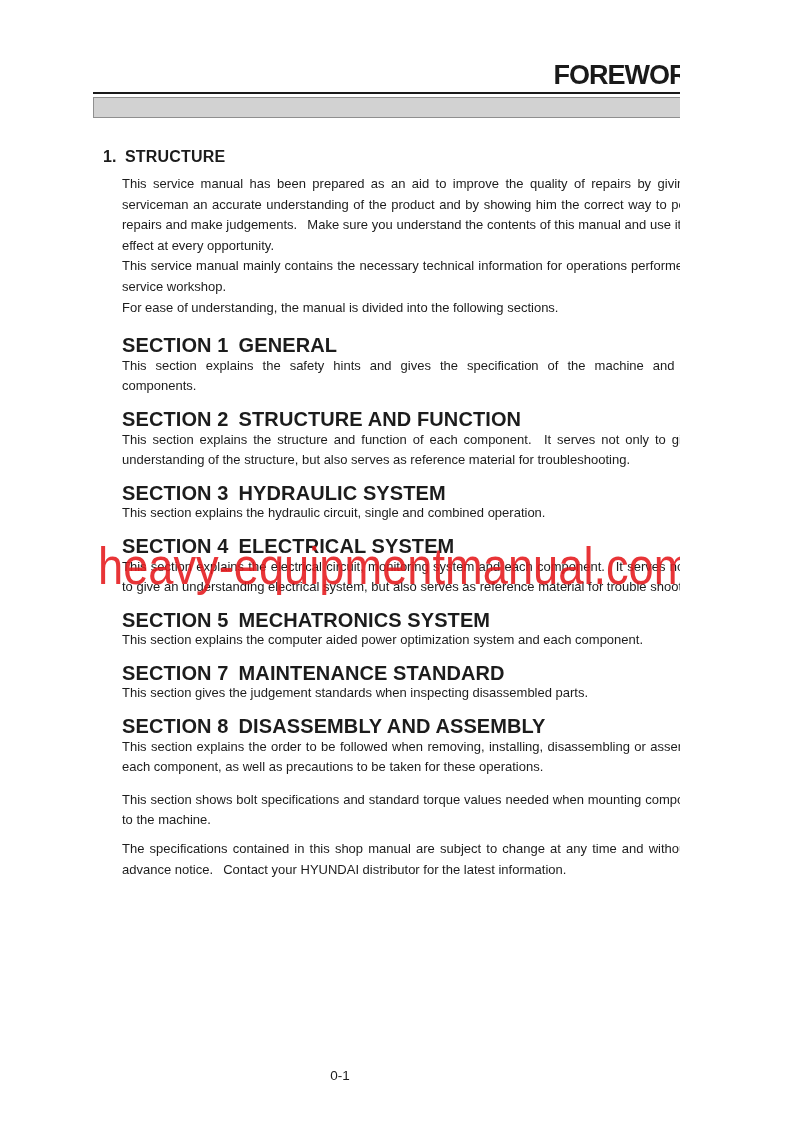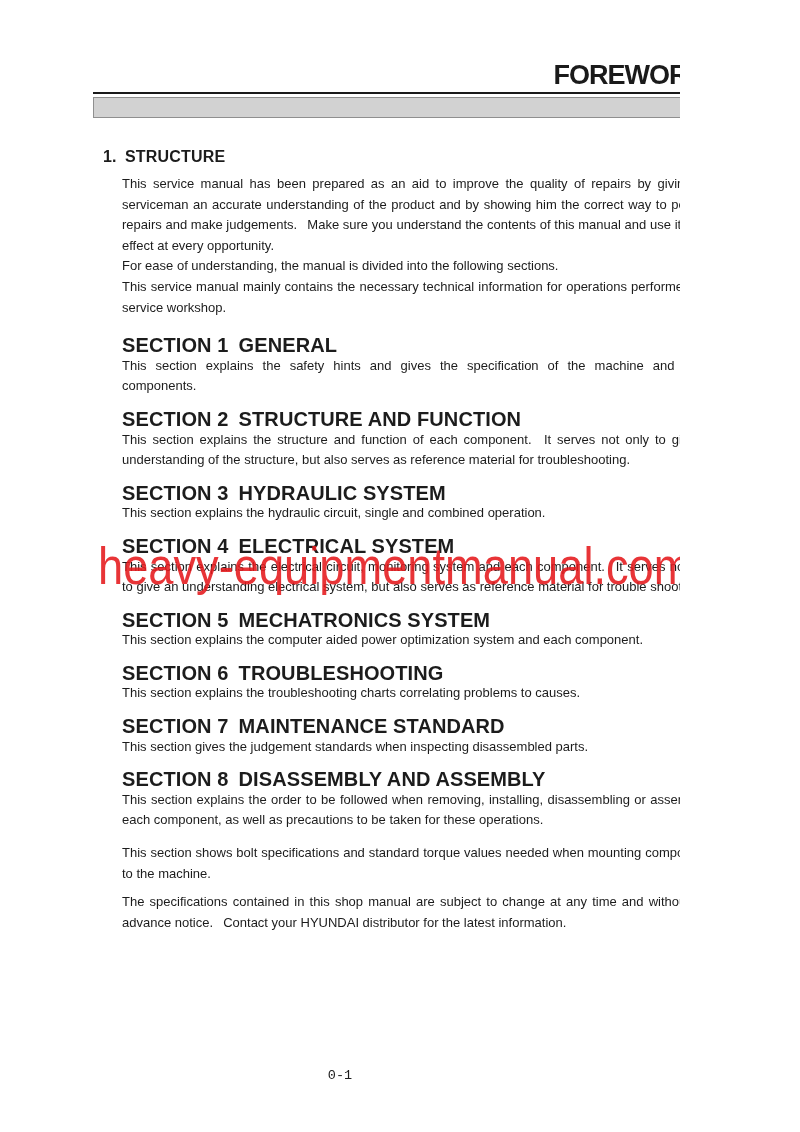--- a/index.html
+++ b/index.html
@@ -81,40 +81,39 @@
     z-index: 5;
   }
   footer.doc-footer {
     position: absolute;
     left: 0;
     width: 100%;
     top: 1068px;
     text-align: center;
     font-size: 13.5px;
     color: #1c1c1c;
-    font-family: Liberation Mono, monospace;
   }
 </style>
 </head>
 <body>
 
 <div class="page">
 
   <header class="doc-header">
     <h1 class="title">FOREWORD</h1>
     <div class="header-rule"></div>
     <div class="gray-bar"></div>
   </header>
 
   <main class="content">
     <h2 class="structure-heading">1. STRUCTURE</h2>
     <div class="indent" id="intro-paragraphs">
         <p class="body-text">This service manual has been prepared as an aid to improve the quality of repairs by giving the serviceman an accurate understanding of the product and by showing him the correct way to perform repairs and make judgements.  Make sure you understand the contents of this manual and use it to full effect at every opportunity.</p>
+        <p class="body-text">This service manual mainly contains the necessary technical information for operations performed in a service workshop.</p>
         <p class="body-text">For ease of understanding, the manual is divided into the following sections.</p>
-        <p class="body-text">This service manual mainly contains the necessary technical information for operations performed in a service workshop.</p>
       </div>
     <div id="sections">
         <div class="section">
           <h3 class="section-title indent">SECTION 1 GENERAL</h3>
           <p class="body-text indent">This section explains the safety hints and gives the specification of the machine and major components.</p>
         </div>
         <div class="section">
           <h3 class="section-title indent">SECTION 2 STRUCTURE AND FUNCTION</h3>
           <p class="body-text indent">This section explains the structure and function of each component.  It serves not only to give an understanding of the structure, but also serves as reference material for troubleshooting.</p>
         </div>
@@ -122,24 +121,20 @@
           <h3 class="section-title indent">SECTION 3 HYDRAULIC SYSTEM</h3>
           <p class="body-text indent">This section explains the hydraulic circuit, single and combined operation.</p>
         </div>
         <div class="section">
           <h3 class="section-title indent">SECTION 4 ELECTRICAL SYSTEM</h3>
           <p class="body-text indent">This section explains the electrical circuit, monitoring system and each component.  It serves not only to give an understanding electrical system, but also serves as reference material for trouble shooting.</p>
         </div>
         <div class="section">
           <h3 class="section-title indent">SECTION 5 MECHATRONICS SYSTEM</h3>
           <p class="body-text indent">This section explains the computer aided power optimization system and each component.</p>
-        </div>
-        <div class="section">
-          <h3 class="section-title indent">SECTION 6 TROUBLESHOOTING</h3>
-          <p class="body-text indent">This section explains the troubleshooting charts correlating problems to causes.</p>
         </div>
         <div class="section">
           <h3 class="section-title indent">SECTION 7 MAINTENANCE STANDARD</h3>
           <p class="body-text indent">This section gives the judgement standards when inspecting disassembled parts.</p>
         </div>
         <div class="section">
           <h3 class="section-title indent">SECTION 8 DISASSEMBLY AND ASSEMBLY</h3>
           <p class="body-text indent">This section explains the order to be followed when removing, installing, disassembling or assembling each component, as well as precautions to be taken for these operations.</p>
         </div>
         <div class="section">

